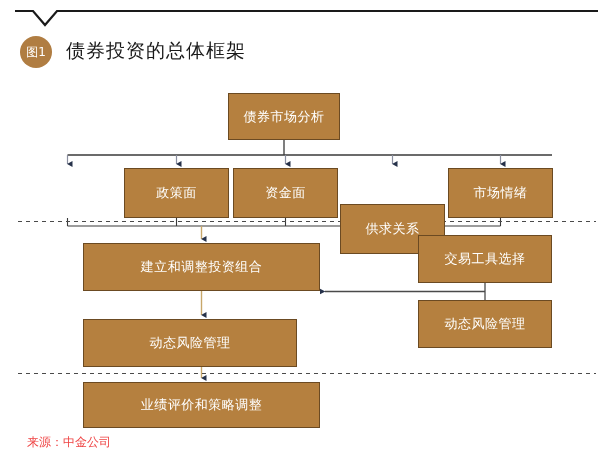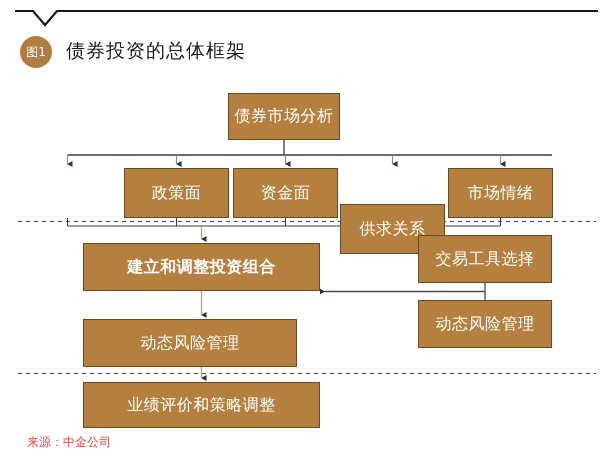--- a/index.html
+++ b/index.html
@@ -53,21 +53,21 @@
     white-space: nowrap;
   }
 
   
   .node {
     position: absolute;
     background: #b5803f;
     border: 1px solid #6b4a22;
     box-sizing: border-box;
     color: #ffffff;
-    font-size: 16px;
+    font-size: 13px;
     display: flex;
     align-items: center;
     justify-content: center;
     text-align: right;
     white-space: nowrap;
     letter-spacing: 0.5px;
   }
 
   
   #wires {
@@ -161,21 +161,21 @@
 
 
   <div class="node" style="left:124px;top:168px;width:105px;height:50px;">政策面</div>
 
   <div class="node" style="left:233px;top:168px;width:105px;height:50px;">资金面</div>
 
   <div class="node" style="left:340px;top:168px;width:105px;height:50px;margin-top:36px;">供求关系</div>
 
   <div class="node" style="left:448px;top:168px;width:105px;height:50px;">市场情绪</div>
 
-  <div class="node" style="left:83px;top:243px;width:237px;height:48px;font-weight:bold;">建立和调整投资组合</div>
+  <div class="node" style="left:83px;top:243px;width:237px;height:48px;">建立和调整投资组合</div>
 
   <div class="node" style="left:418px;top:235px;width:134px;height:48px;">交易工具选择</div>
 
   <div class="node" style="left:418px;top:300px;width:134px;height:48px;">动态风险管理</div>
 
   <div class="node" style="left:83px;top:319px;width:214px;height:48px;">动态风险管理</div>
 
   <div class="node" style="left:83px;top:382px;width:237px;height:46px;">业绩评价和策略调整</div>
 
   <div class="source-note">来源：中金公司</div>

